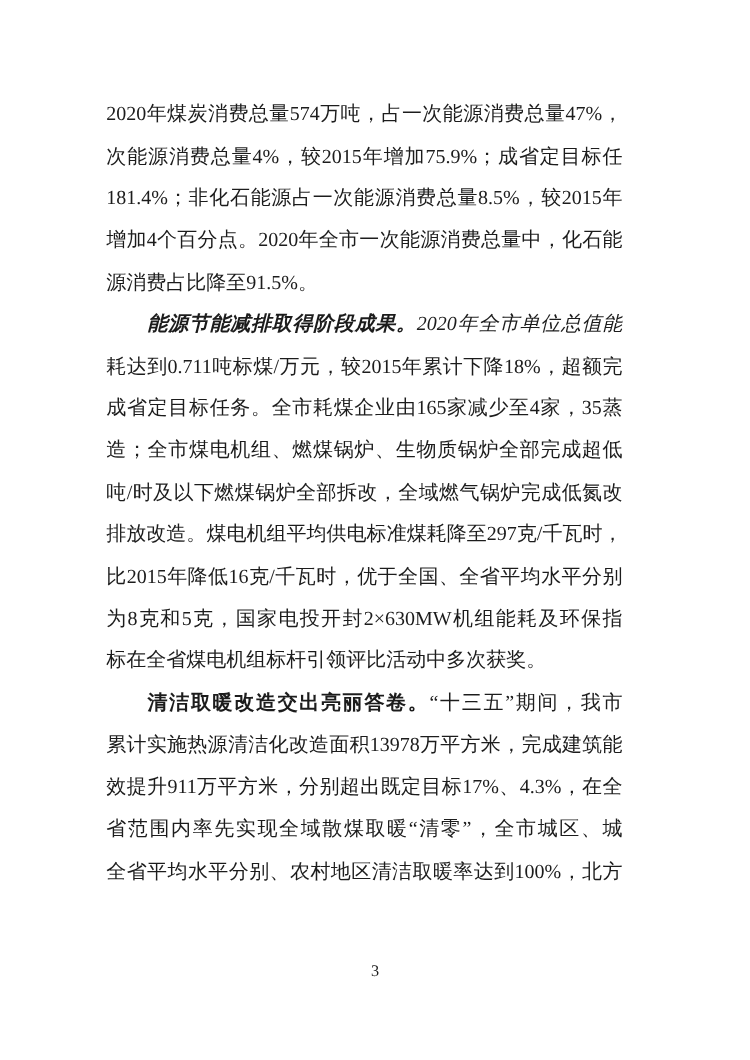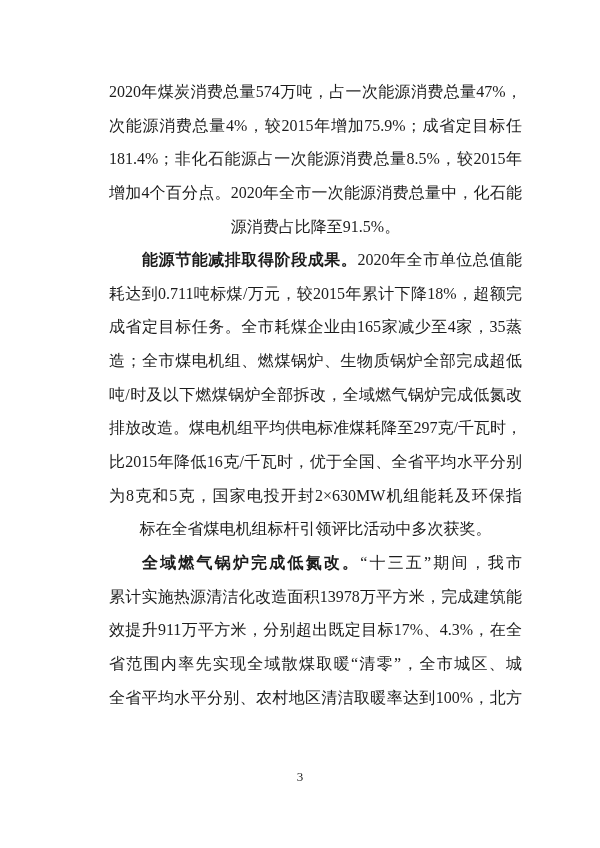--- a/index.html
+++ b/index.html
@@ -22,27 +22,26 @@
     height:848px;
     background:var(--bg);
     overflow:hidden;
   }
   .textblock{
     position:absolute;
     left:85px;
     top:75px;
     width:413px;
     color:var(--ink);
-    margin-left:24px;
   }
   .line{
     height:33.65px;
     line-height:33.65px;
     font-size:16px;
-    text-align:center;
+    text-align:left;
     overflow:hidden;
   }
   .line.j{
     text-align:justify;
     text-align-last:justify;
     text-justify:inter-character;
   }
   .run{
     font-weight:normal;
   }
@@ -62,29 +61,29 @@
 </head>
 <body>
 
 <div class="page">
   <div class="textblock">
       <div class="line j"><span class="run">2020年煤炭消费总量574万吨，占一次能源消费总量47%，</span></div>
       <div class="line j"><span class="run">次能源消费总量4%，较2015年增加75.9%；成省定目标任务</span></div>
       <div class="line j"><span class="run">181.4%；非化石能源占一次能源消费总量8.5%，较2015年</span></div>
       <div class="line j"><span class="run">增加4个百分点。2020年全市一次能源消费总量中，化石能</span></div>
       <div class="line"><span class="run">源消费占比降至91.5%。</span></div>
-      <div class="line j" style="text-indent: 33px;"><span class="run bold">能源节能减排取得阶段成果。</span><span class="run">2020年全市单位总值能</span></div>
+      <div class="line j" style="text-indent: 33px; font-style: italic;"><span class="run bold">能源节能减排取得阶段成果。</span><span class="run">2020年全市单位总值能</span></div>
       <div class="line j"><span class="run">耗达到0.711吨标煤/万元，较2015年累计下降18%，超额完</span></div>
       <div class="line j"><span class="run">成省定目标任务。全市耗煤企业由165家减少至4家，35蒸</span></div>
       <div class="line j"><span class="run">造；全市煤电机组、燃煤锅炉、生物质锅炉全部完成超低</span></div>
       <div class="line j"><span class="run">吨/时及以下燃煤锅炉全部拆改，全域燃气锅炉完成低氮改</span></div>
       <div class="line j"><span class="run">排放改造。煤电机组平均供电标准煤耗降至297克/千瓦时，</span></div>
       <div class="line j"><span class="run">比2015年降低16克/千瓦时，优于全国、全省平均水平分别</span></div>
       <div class="line j"><span class="run">为8克和5克，国家电投开封2×630MW机组能耗及环保指</span></div>
       <div class="line"><span class="run">标在全省煤电机组标杆引领评比活动中多次获奖。</span></div>
-      <div class="line j" style="text-indent: 33px;"><span class="run bold">全域燃气锅炉完成低氮改。</span><span class="run">“十三五”期间，我市</span></div>
+      <div class="line j" style="text-indent: 33px;"><span class="run bold">清洁取暖改造交出亮丽答卷。</span><span class="run">“十三五”期间，我市</span></div>
       <div class="line j"><span class="run">累计实施热源清洁化改造面积13978万平方米，完成建筑能</span></div>
       <div class="line j"><span class="run">效提升911万平方米，分别超出既定目标17%、4.3%，在全</span></div>
       <div class="line j"><span class="run">省范围内率先实现全域散煤取暖“清零”，全市城区、城</span></div>
       <div class="line j"><span class="run">全省平均水平分别、农村地区清洁取暖率达到100%，北方</span></div>
     </div>
   <div class="page-number">3</div>
 </div>
 
 </body></html>

